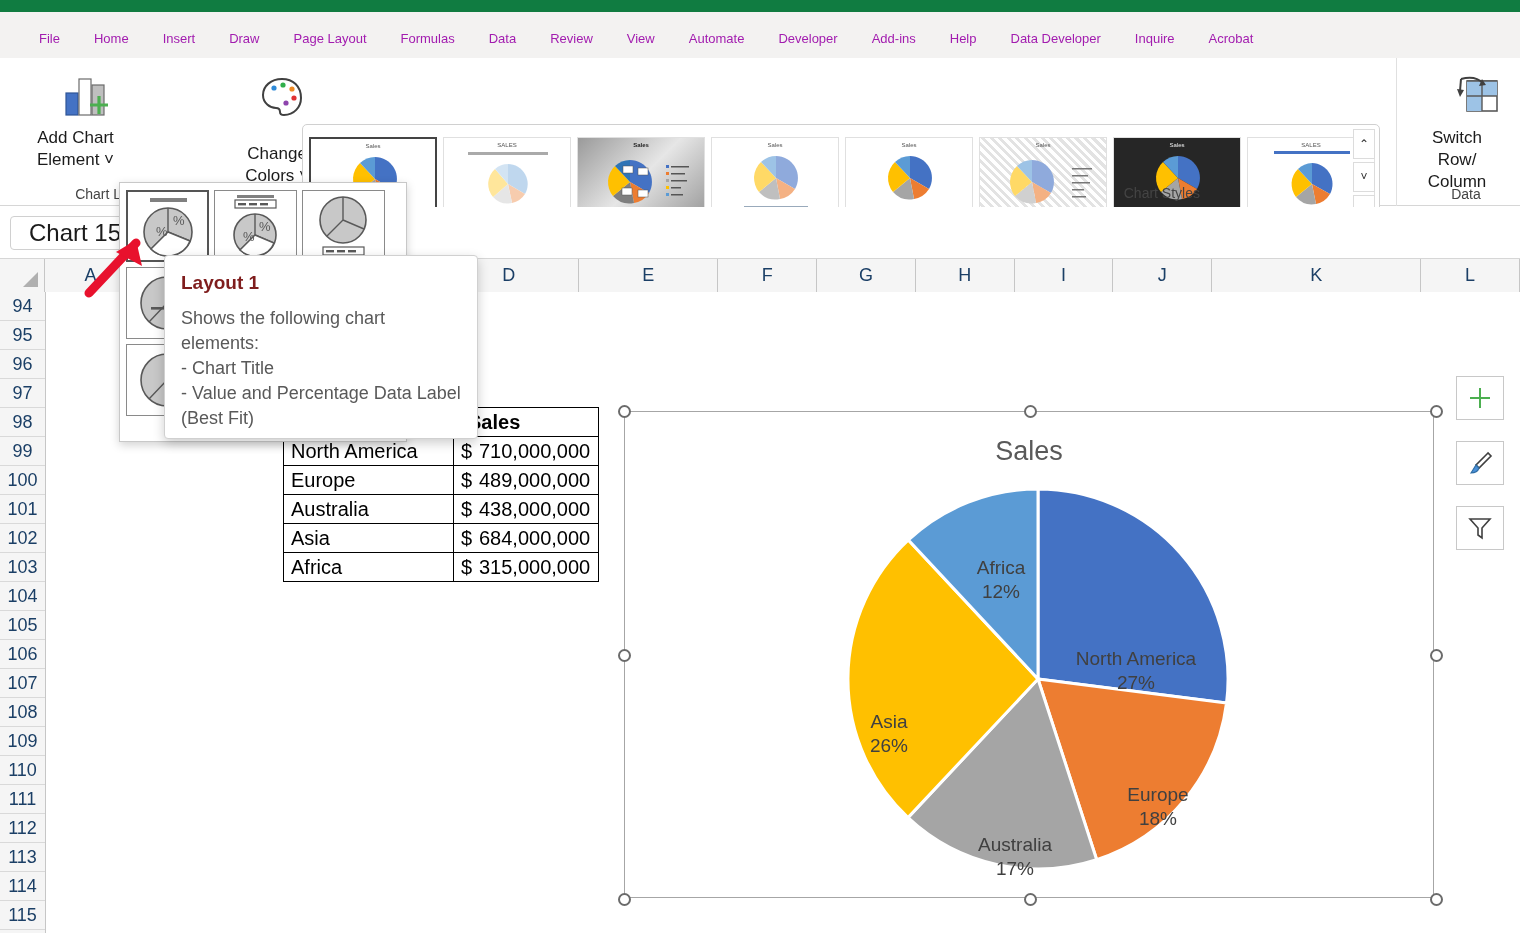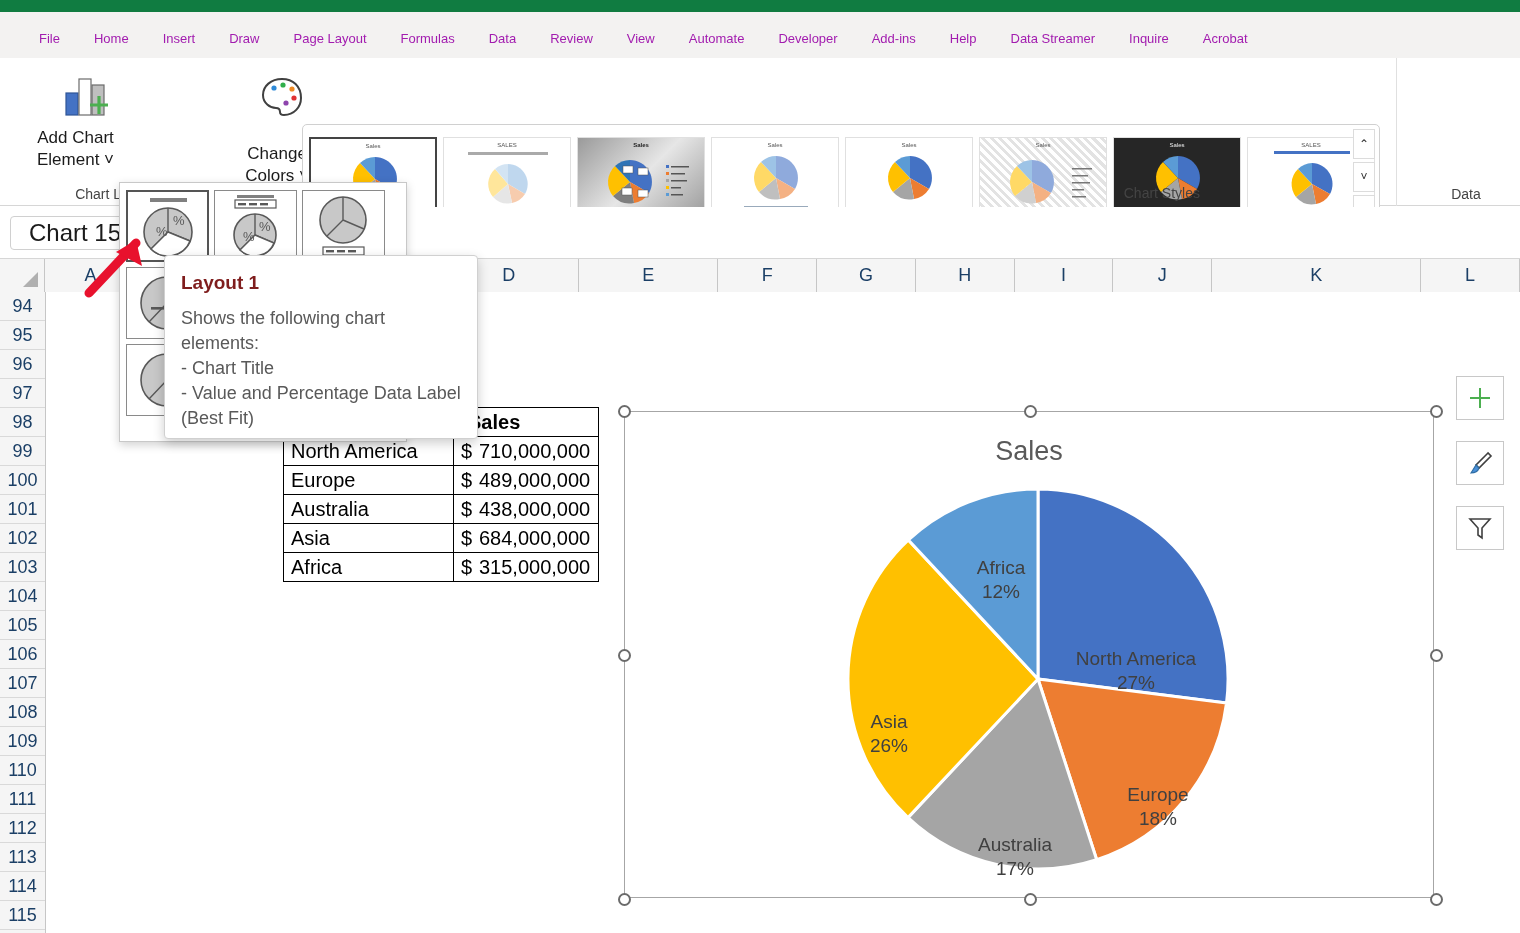--- a/index.html
+++ b/index.html
@@ -211,21 +211,21 @@
     <span class="tab">Draw</span>
     <span class="tab">Page Layout</span>
     <span class="tab">Formulas</span>
     <span class="tab">Data</span>
     <span class="tab">Review</span>
     <span class="tab">View</span>
     <span class="tab">Automate</span>
     <span class="tab">Developer</span>
     <span class="tab">Add-ins</span>
     <span class="tab">Help</span>
-    <span class="tab">Data Streamer</span>
+    <span class="tab">Data Developer</span>
     <span class="tab">Inquire</span>
     <span class="tab">Acrobat</span>
   </div>
 
   <div class="ribbon">
     <div class="ribbon-inner">
 
       <div class="rgroup" style="left:12px; width:200px;">
         <div class="bigbtn" style="left:10px;">
           <div class="icobox">
@@ -409,20 +409,39 @@
         <div class="gal-scroll">
           <div>⌃</div>
           <div>˅</div>
           <div>‒</div>
         </div>
       </div>
 
       <div class="group-label" style="left:284px; width:916px;text-align:right;">Chart Styles</div>
 
       <div class="rgroup" style="left:1396px; width:124px; border-left:1px solid #e0e0e0;">
+        <div class="bigbtn" style="left:14px;">
+          <div class="icobox">
+            <svg width="54" height="50" viewBox="0 0 54 50">
+              <rect x="18" y="10" width="30" height="30" fill="#fff" stroke="#595959" stroke-width="1.6"></rect>
+              <rect x="18" y="10" width="15" height="15" fill="#9dc3e6"></rect>
+              <rect x="33" y="10" width="15" height="15" fill="#9dc3e6"></rect>
+              <rect x="18" y="25" width="15" height="15" fill="#9dc3e6"></rect>
+              <path d="M18 10 h30 M18 25 h30 M33 10 v30" stroke="#595959" stroke-width="1.4"></path>
+              <path d="M12 8 q14 -4 22 4" stroke="#404040" stroke-width="2" fill="none"></path>
+              <path d="M33 8 l4 6 l-7 1 z" fill="#404040"></path>
+              <path d="M12 8 l-1 12" stroke="#404040" stroke-width="2"></path>
+              <path d="M8 18 l3 8 l4 -7 z" fill="#404040"></path>
+            </svg>
+          </div>
+          <div class="blabel">
+            <span>Switch Row/</span><br>
+            <span>Column</span>
+          </div>
+        </div>
         <div class="group-label" style="left:14px; width:110px;">Data</div>
       </div>
 
     </div>
   </div>
 
   <div class="formularow">
     <div class="namebox">Chart 15</div>
   </div>
 

